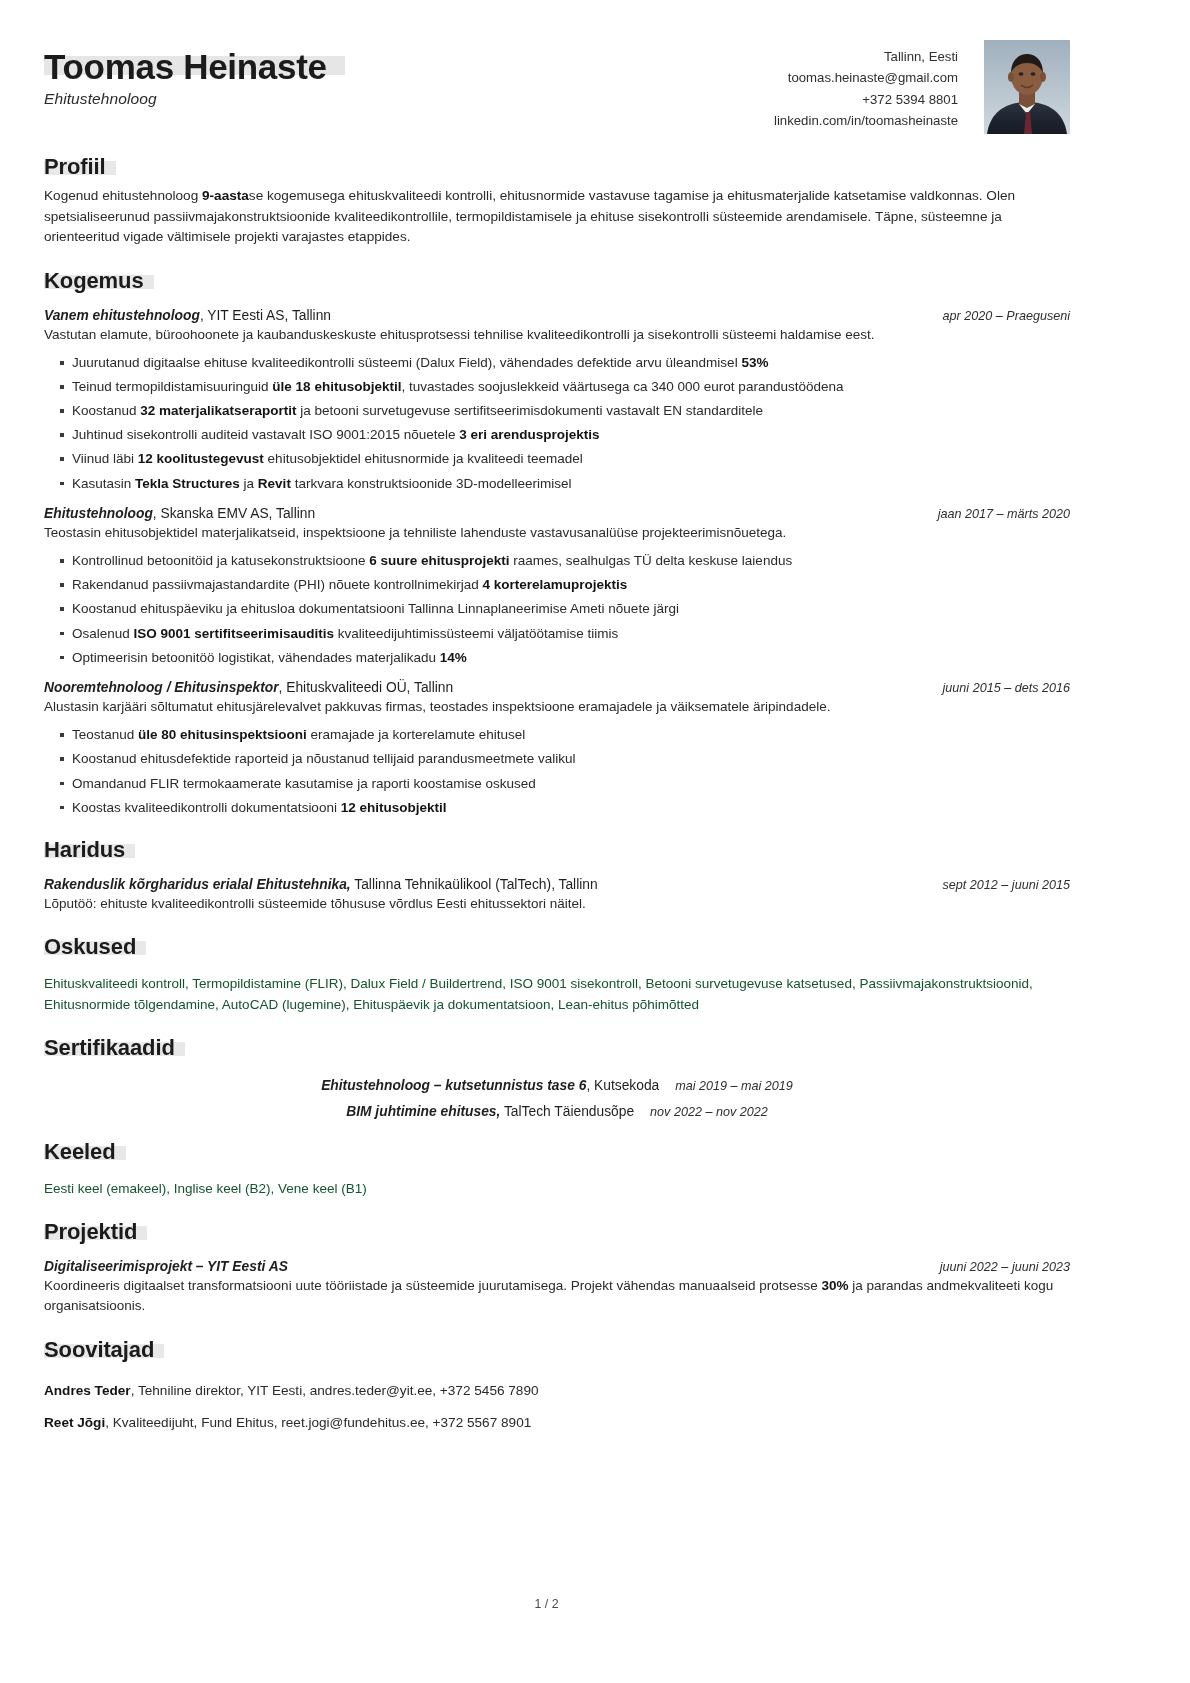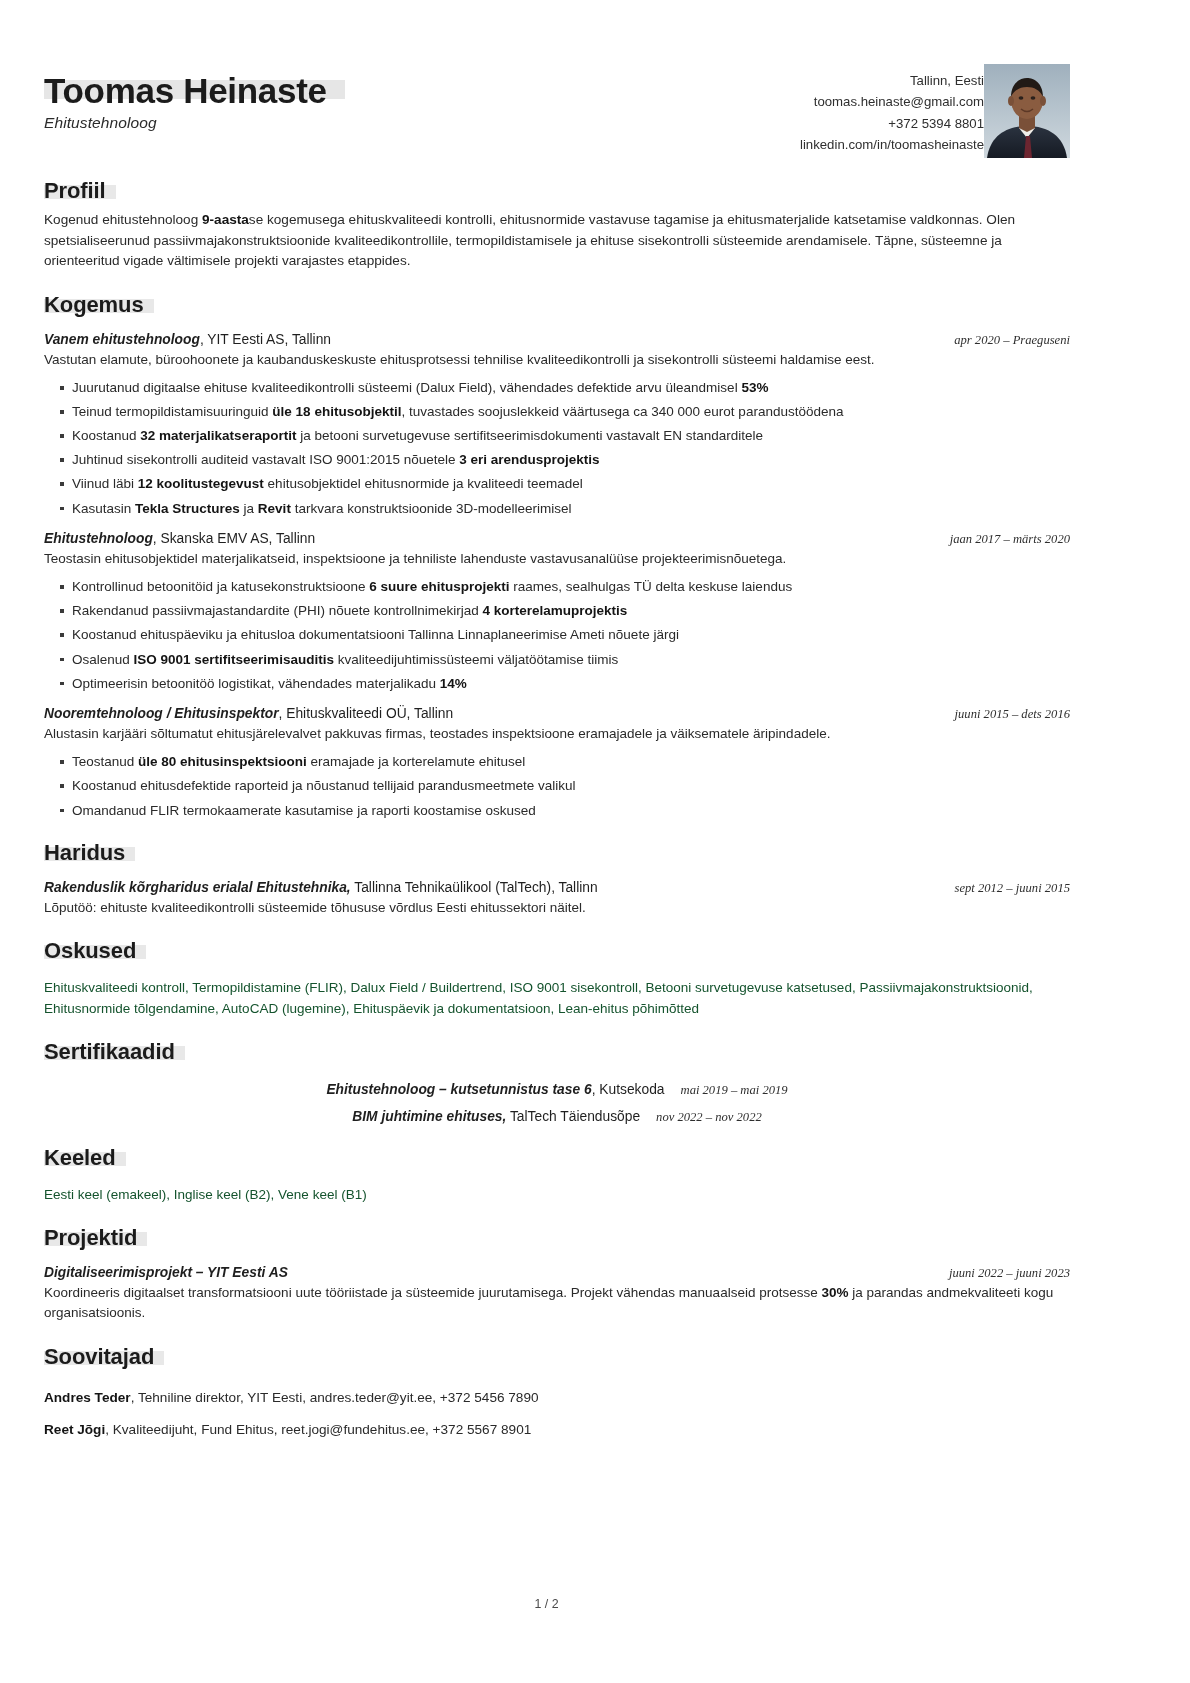--- a/index.html
+++ b/index.html
@@ -11,21 +11,21 @@
     font-family: "Liberation Sans", sans-serif;
     color: #231f20;
     position: relative;
     overflow: hidden;
   }
   .page {
     position: absolute;
     left: 0; top: 0;
     width: 1190px;
     height: 1573px;
-    padding: 64px 120px 0 44px;
+    padding: 40px 120px 0 44px;
   }
 
   
   .header {
     display: flex;
     justify-content: space-between;
     align-items: flex-start;
     padding-right: 0;
   }
   .ident { padding-top: 8px; }
@@ -42,21 +42,21 @@
   .jobtitle {
     font-size: 15.5px;
     font-style: italic;
     color: #2b2b2b;
     margin-top: 5px;
     letter-spacing: 0.1px;
   }
   .header-right {
     display: flex;
     align-items: flex-start;
-    gap: 0;
+    gap: 26px;
   }
   .contact {
     text-align: right;
     font-size: 13.2px;
     line-height: 1.62;
     color: #2f2f2f;
     padding-top: 6px;
   }
   .contact div { white-space: nowrap; }
 
@@ -104,21 +104,20 @@
   .entry-role .ital {
     font-weight: bold;
     font-style: italic;
   }
   .entry-date {
     font-size: 12.6px;
     font-style: italic;
     color: #2e2e2e;
     white-space: nowrap;
     flex: none;
-    font-family: Liberation Serif, serif;
   }
   .entry-sub {
     font-size: 13.5px;
     line-height: 1.5;
     color: #2a2a2a;
     margin-top: 2px;
   }
   ul.bullets {
     margin: 8px 0 0 0;
     padding: 0;
@@ -271,20 +270,21 @@
         <div class="entry">
           <div class="entry-head">
             <div class="entry-role"><span class="ital">Nooremtehnoloog / Ehitusinspektor</span><span class="co">, Ehituskvaliteedi OÜ, Tallinn</span></div>
             <div class="entry-date">juuni 2015 – dets 2016</div>
           </div>
           <div class="entry-sub">Alustasin karjääri sõltumatut ehitusjärelevalvet pakkuvas firmas, teostades inspektsioone eramajadele ja väiksematele äripindadele.</div>
           <ul class="bullets">
             <li>Teostanud <b>üle 80 ehitusinspektsiooni</b> eramajade ja korterelamute ehitusel</li>
             <li>Koostanud ehitusdefektide raporteid ja nõustanud tellijaid parandusmeetmete valikul</li>
             <li>Omandanud FLIR termokaamerate kasutamise ja raporti koostamise oskused</li>
+            <li>Koostas kvaliteedikontrolli dokumentatsiooni <b>12 ehitusobjektil</b></li>
           </ul>
         </div>
       </div>
   </div>
 
   <div class="section">
     <div class="section-title">Haridus</div>
     <div id="education-list">
         <div class="entry">
           <div class="entry-head">

